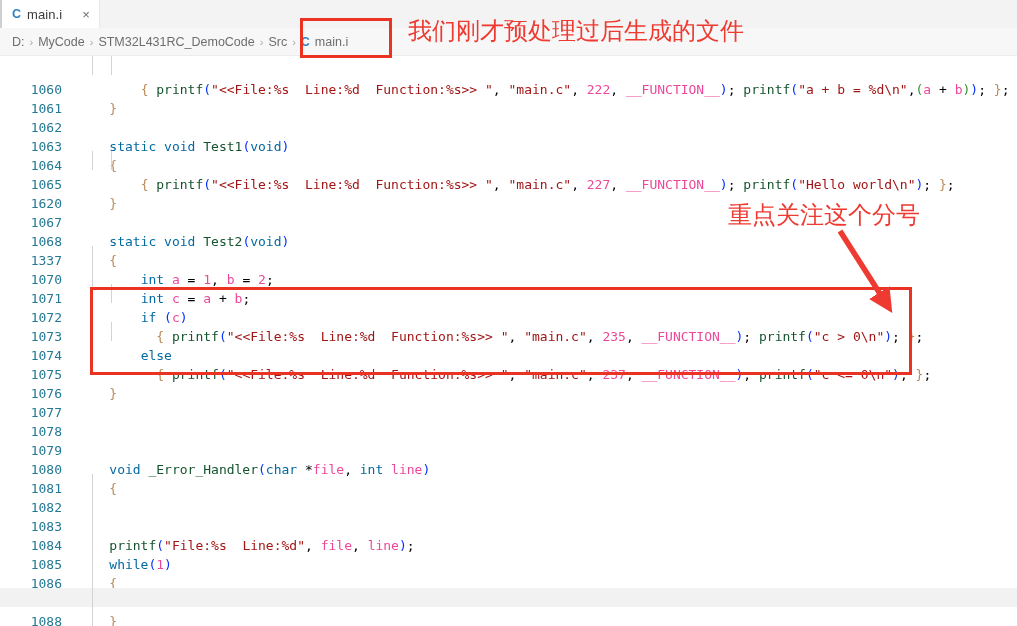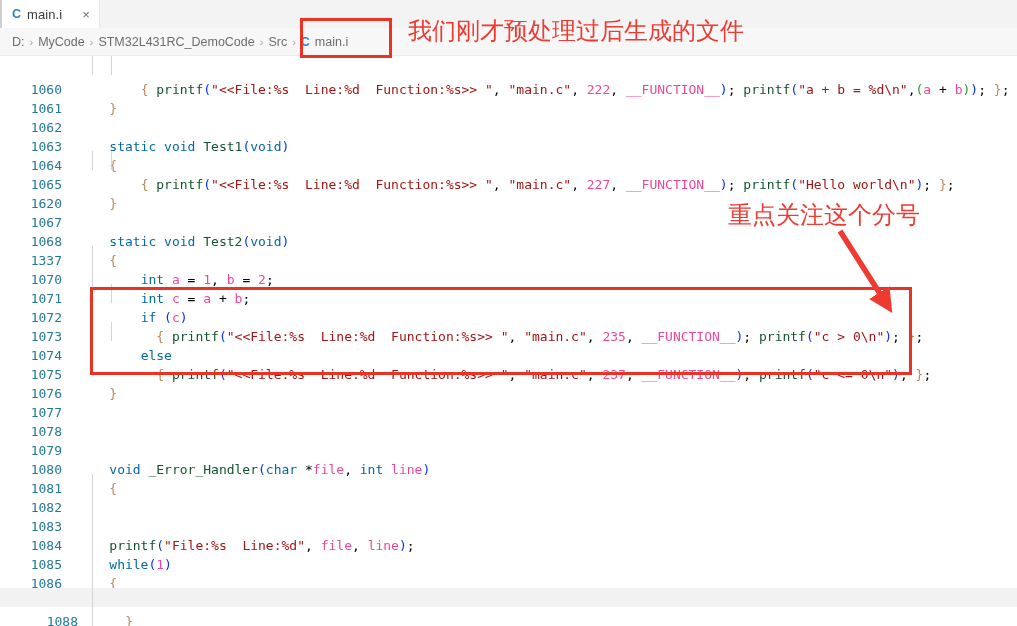--- a/index.html
+++ b/index.html
@@ -56,21 +56,21 @@
   
   .editor{
     position:absolute;left:0;top:56px;right:0;bottom:0;
     background:#ffffff;overflow:hidden;
   }
   .coderow{
     position:relative;height:19px;line-height:19px;white-space:pre;
     font-family:"DejaVu Sans Mono","Liberation Mono",monospace;
     font-size:13px;
   }
-  .coderow.hl{background:#f2f2f2;padding-left:16px;}
+  .coderow.hl{background:#f2f2f2;}
   .ln{
     display:inline-block;width:62px;text-align:right;
     color:#2b91af;color:#237893;
     font-family:"DejaVu Sans Mono","Liberation Mono",monospace;
     font-size:13px;
     -webkit-user-select:none;user-select:none;margin-top:24px;
   }
   .code{display:inline-block;padding-left:16px;}
 
   

